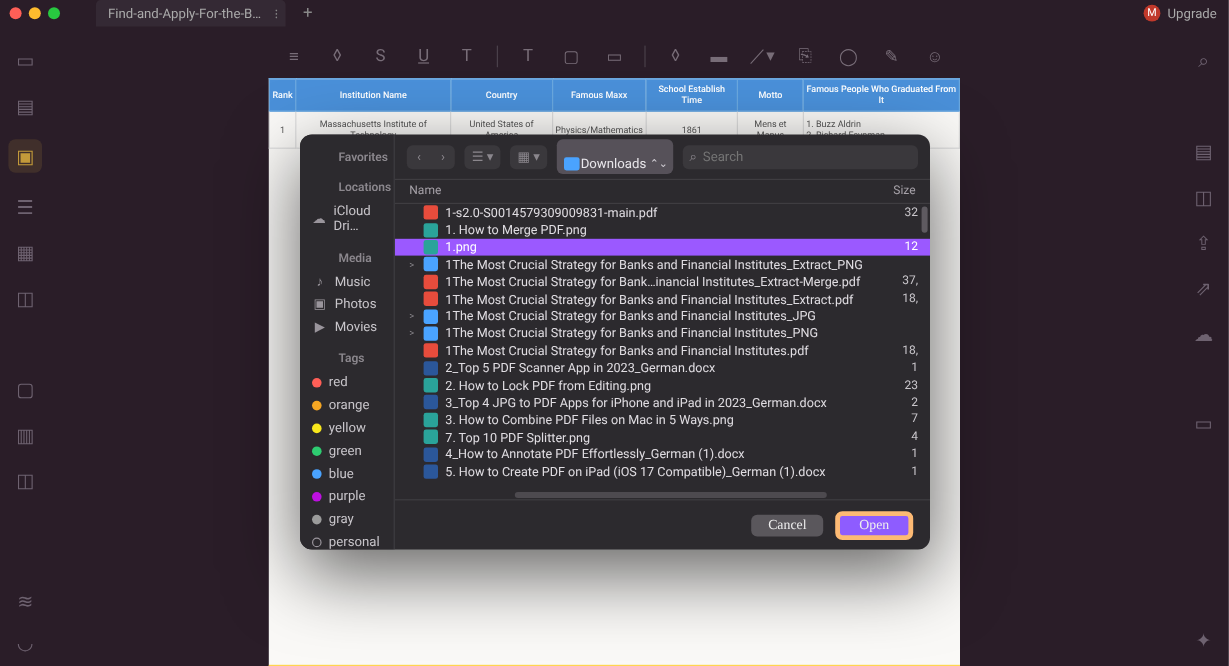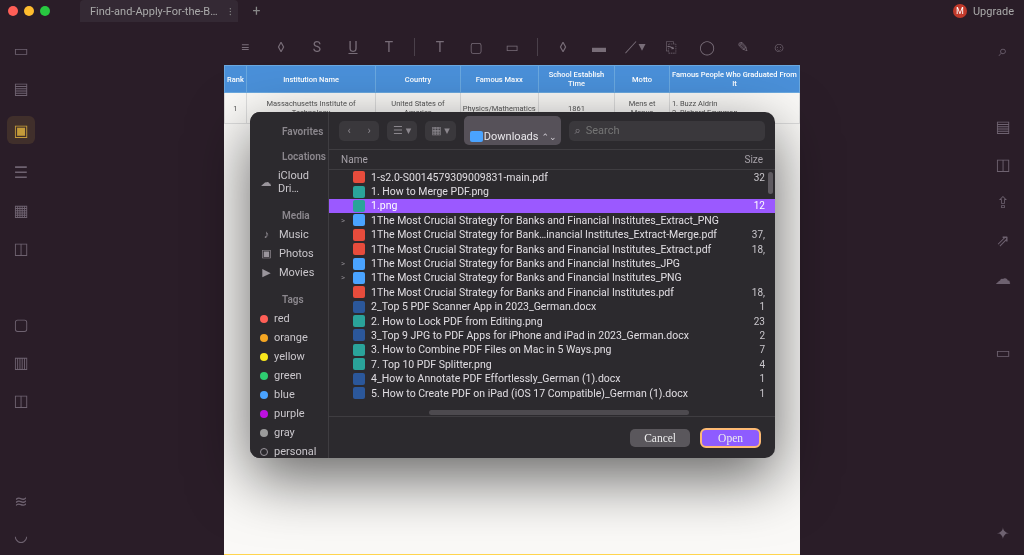--- a/index.html
+++ b/index.html
@@ -88,21 +88,21 @@
   .file-row.selected .fsize, .file-row.selected .disc { color:#fff; }
   .ficon.pdf { background:#e74c3c; }
   .ficon.img { background:#2aa39a; }
   .ficon.folder { background:#4aa3ff; }
   .ficon.docx { background:#2b579a; }
   .scroll-thumb { position:absolute; right:2px; top:2px; width:5px; height:22px; background:#5e5a60; border-radius:3px; }
   .hscroll { position:absolute; left:100px; bottom:1px; height:5px; width:260px; background:#4d4a4f; border-radius:3px; }
 
   .dlg-footer { height:42px; display:flex; align-items:center; justify-content:flex-end; gap:10px; padding:0 14px; border-top:1px solid #3f3d41; }
   .btn-std { padding: 3px 14px; border-radius:5px; font-size:11.5px; background:#5a575c; color:#eee; border:none;font-family:Liberation Serif, serif; }
-  .btn-primary { background:#8e5cff; border:2px solid #fdba74; border-radius:6px; padding:2px 16px; }
+  .btn-primary { background:#8e5cff; border:4px solid #fdba74; border-radius:6px; padding:2px 16px; }
 </style>
 </head>
 <body>
 
 <div class="topbar">
   <div class="traffic">
     <div class="dot red"></div>
     <div class="dot yellow"></div>
     <div class="dot green"></div>
   </div>
@@ -363,21 +363,21 @@
           </div>
           <div class="file-row">
             <span class="disc"></span>
             <span class="ficon img"></span>
             <span class="fname">2. How to Lock PDF from Editing.png</span>
             <span class="fsize">23</span>
           </div>
           <div class="file-row">
             <span class="disc"></span>
             <span class="ficon docx"></span>
-            <span class="fname">3_Top 9 JPG to PDF Apps for iPhone and iPad in 2023_German.docx</span>
+            <span class="fname">3_Top 4 JPG to PDF Apps for iPhone and iPad in 2023_German.docx</span>
             <span class="fsize">2</span>
           </div>
           <div class="file-row">
             <span class="disc"></span>
             <span class="ficon img"></span>
             <span class="fname">3. How to Combine PDF Files on Mac in 5 Ways.png</span>
             <span class="fsize">7</span>
           </div>
           <div class="file-row">
             <span class="disc"></span>

